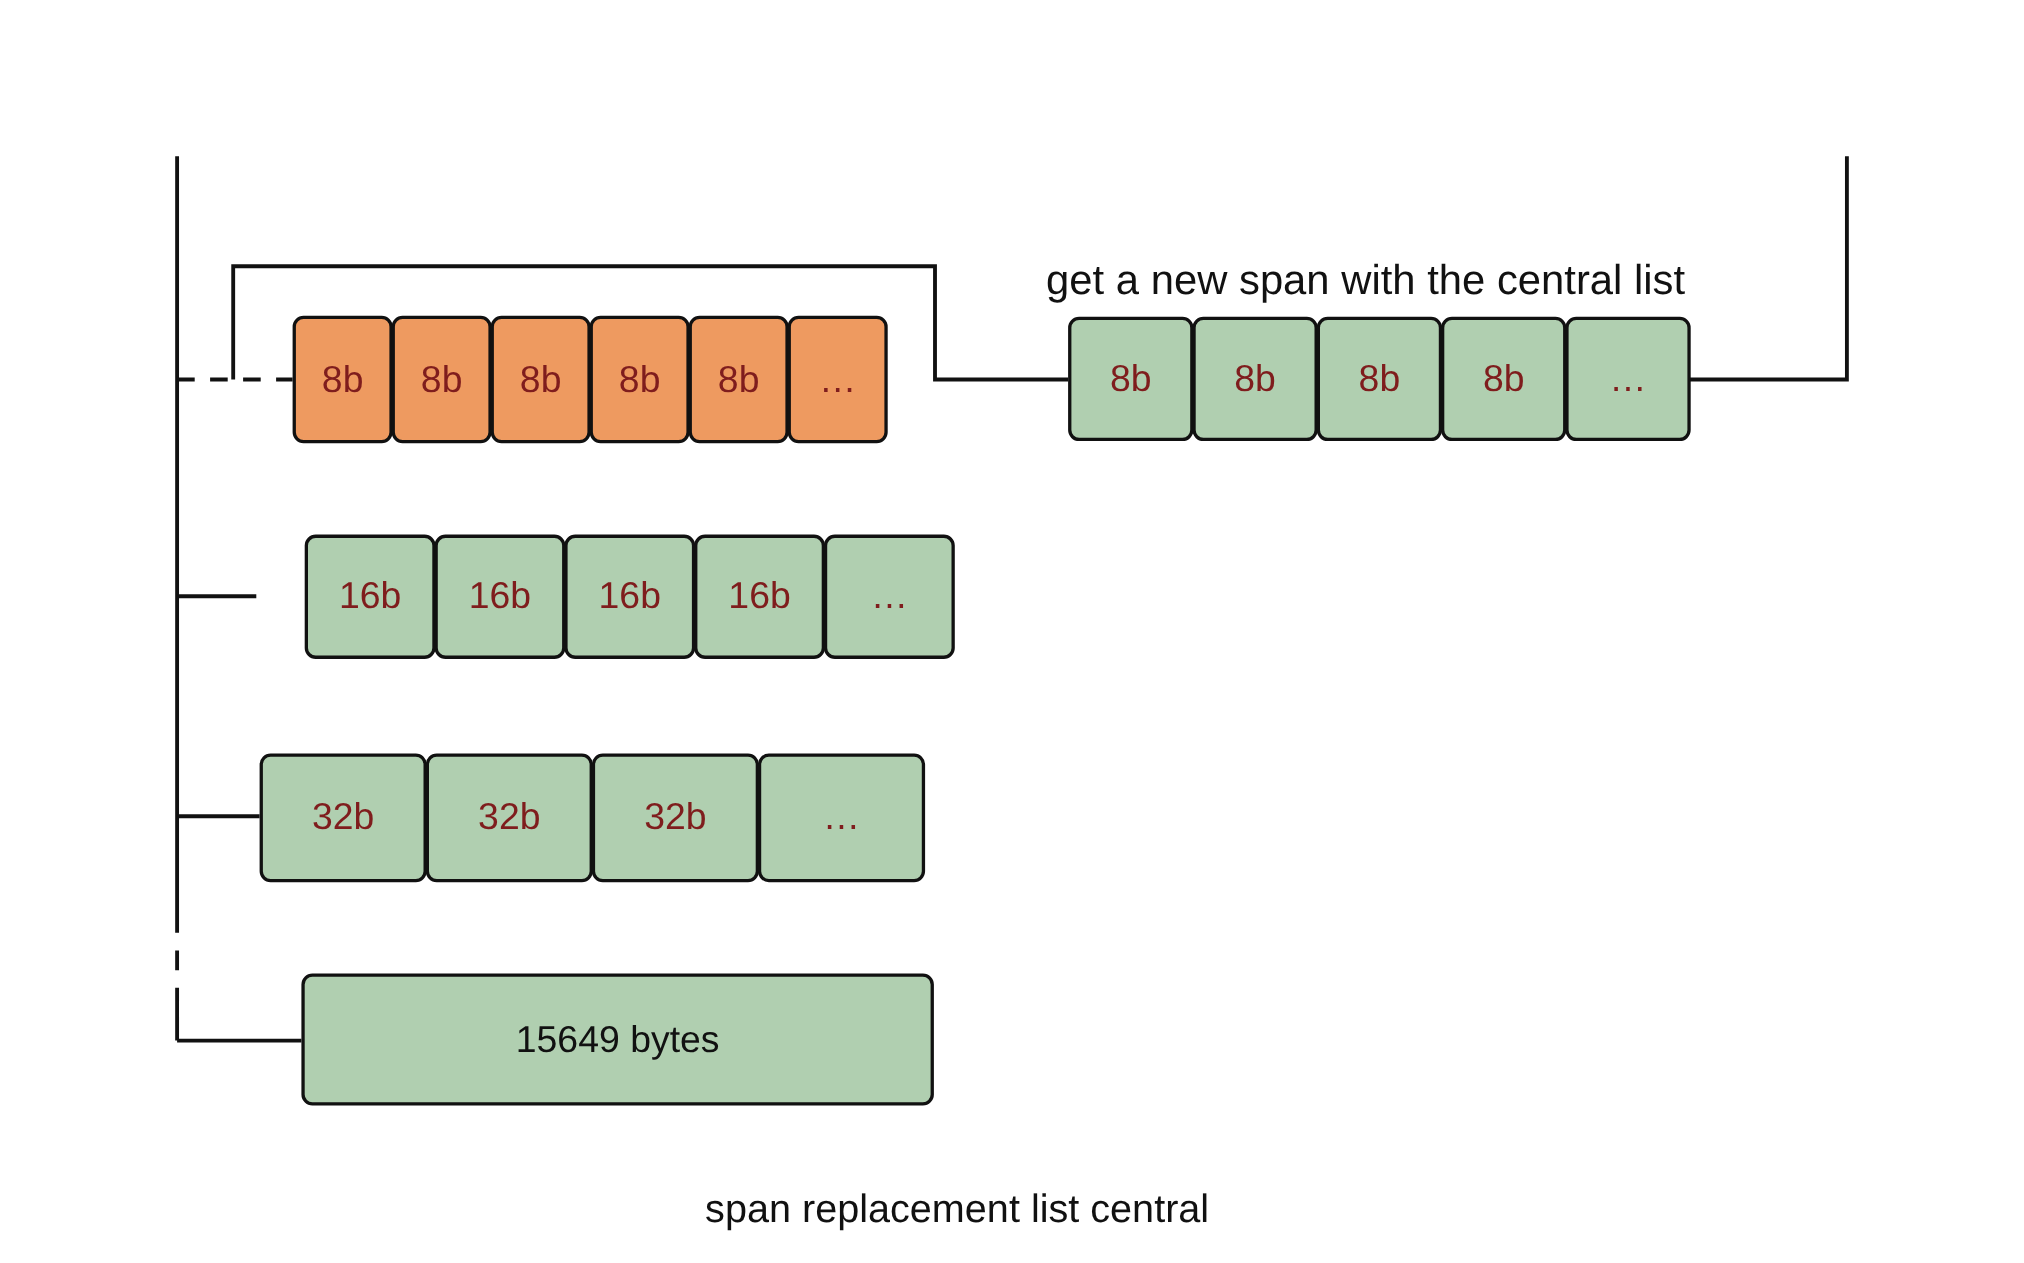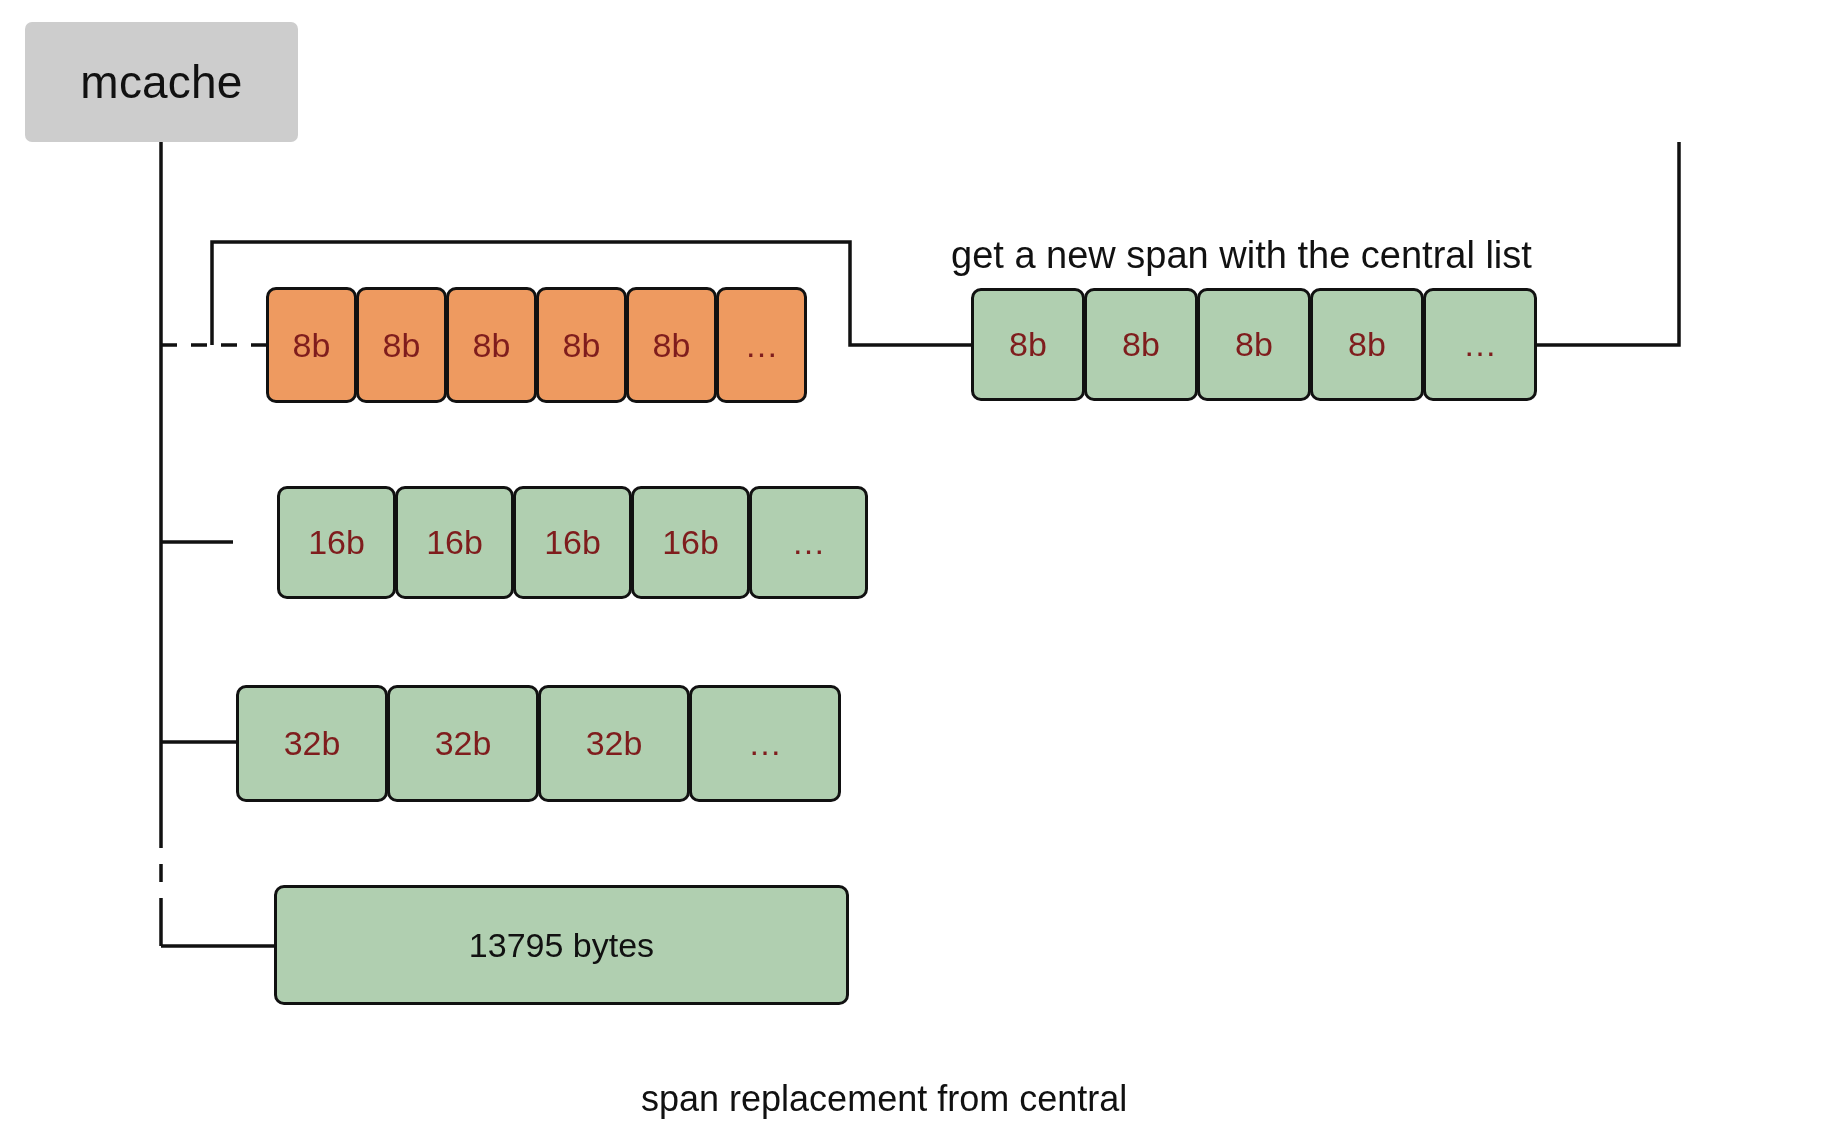--- a/index.html
+++ b/index.html
@@ -99,23 +99,20 @@
 
     <path d="M161,542 L233,542" stroke="#111111" stroke-width="3.5" fill="none"></path>
 
     <path d="M161,742 L236,742" stroke="#111111" stroke-width="3.5" fill="none"></path>
 
     <path d="M161,946 L274,946" stroke="#111111" stroke-width="3.5" fill="none"></path>
 
     <path d="M1679,142 L1679,345 L1535,345" stroke="#111111" stroke-width="3.5" fill="none"></path>
   </svg>
 
-  <div class="node-box" style="left:25px; top:22px; width:273px; height:120px;">
-    <span>mcache</span>
-  </div>
 
 
   <div class="row" style="left:266px; top:287px; height:116px;">
     <div class="cell orange" style="width:91px;">8b</div>
     <div class="cell orange" style="width:91px;">8b</div>
     <div class="cell orange" style="width:91px;">8b</div>
     <div class="cell orange" style="width:91px;">8b</div>
     <div class="cell orange" style="width:91px;">8b</div>
     <div class="cell orange" style="width:91px;">…</div>
   </div>
@@ -139,18 +136,18 @@
   </div>
 
   <div class="row" style="left:236px; top:685px; height:117px;">
     <div class="cell green" style="width:152px;">32b</div>
     <div class="cell green" style="width:152px;">32b</div>
     <div class="cell green" style="width:152px;">32b</div>
     <div class="cell green" style="width:152px;">…</div>
   </div>
 
   <div class="big-box" style="left:274px; top:885px; width:575px; height:120px;">
-    <span>13795 bytes</span>
+    <span>15649 bytes</span>
   </div>
 
-  <div class="caption" style="left:641px; top:1078px;">span replacement from central</div>
+  <div class="caption" style="left:641px; top:1078px;">span replacement list central</div>
 
 </div>
 
 </body></html>

